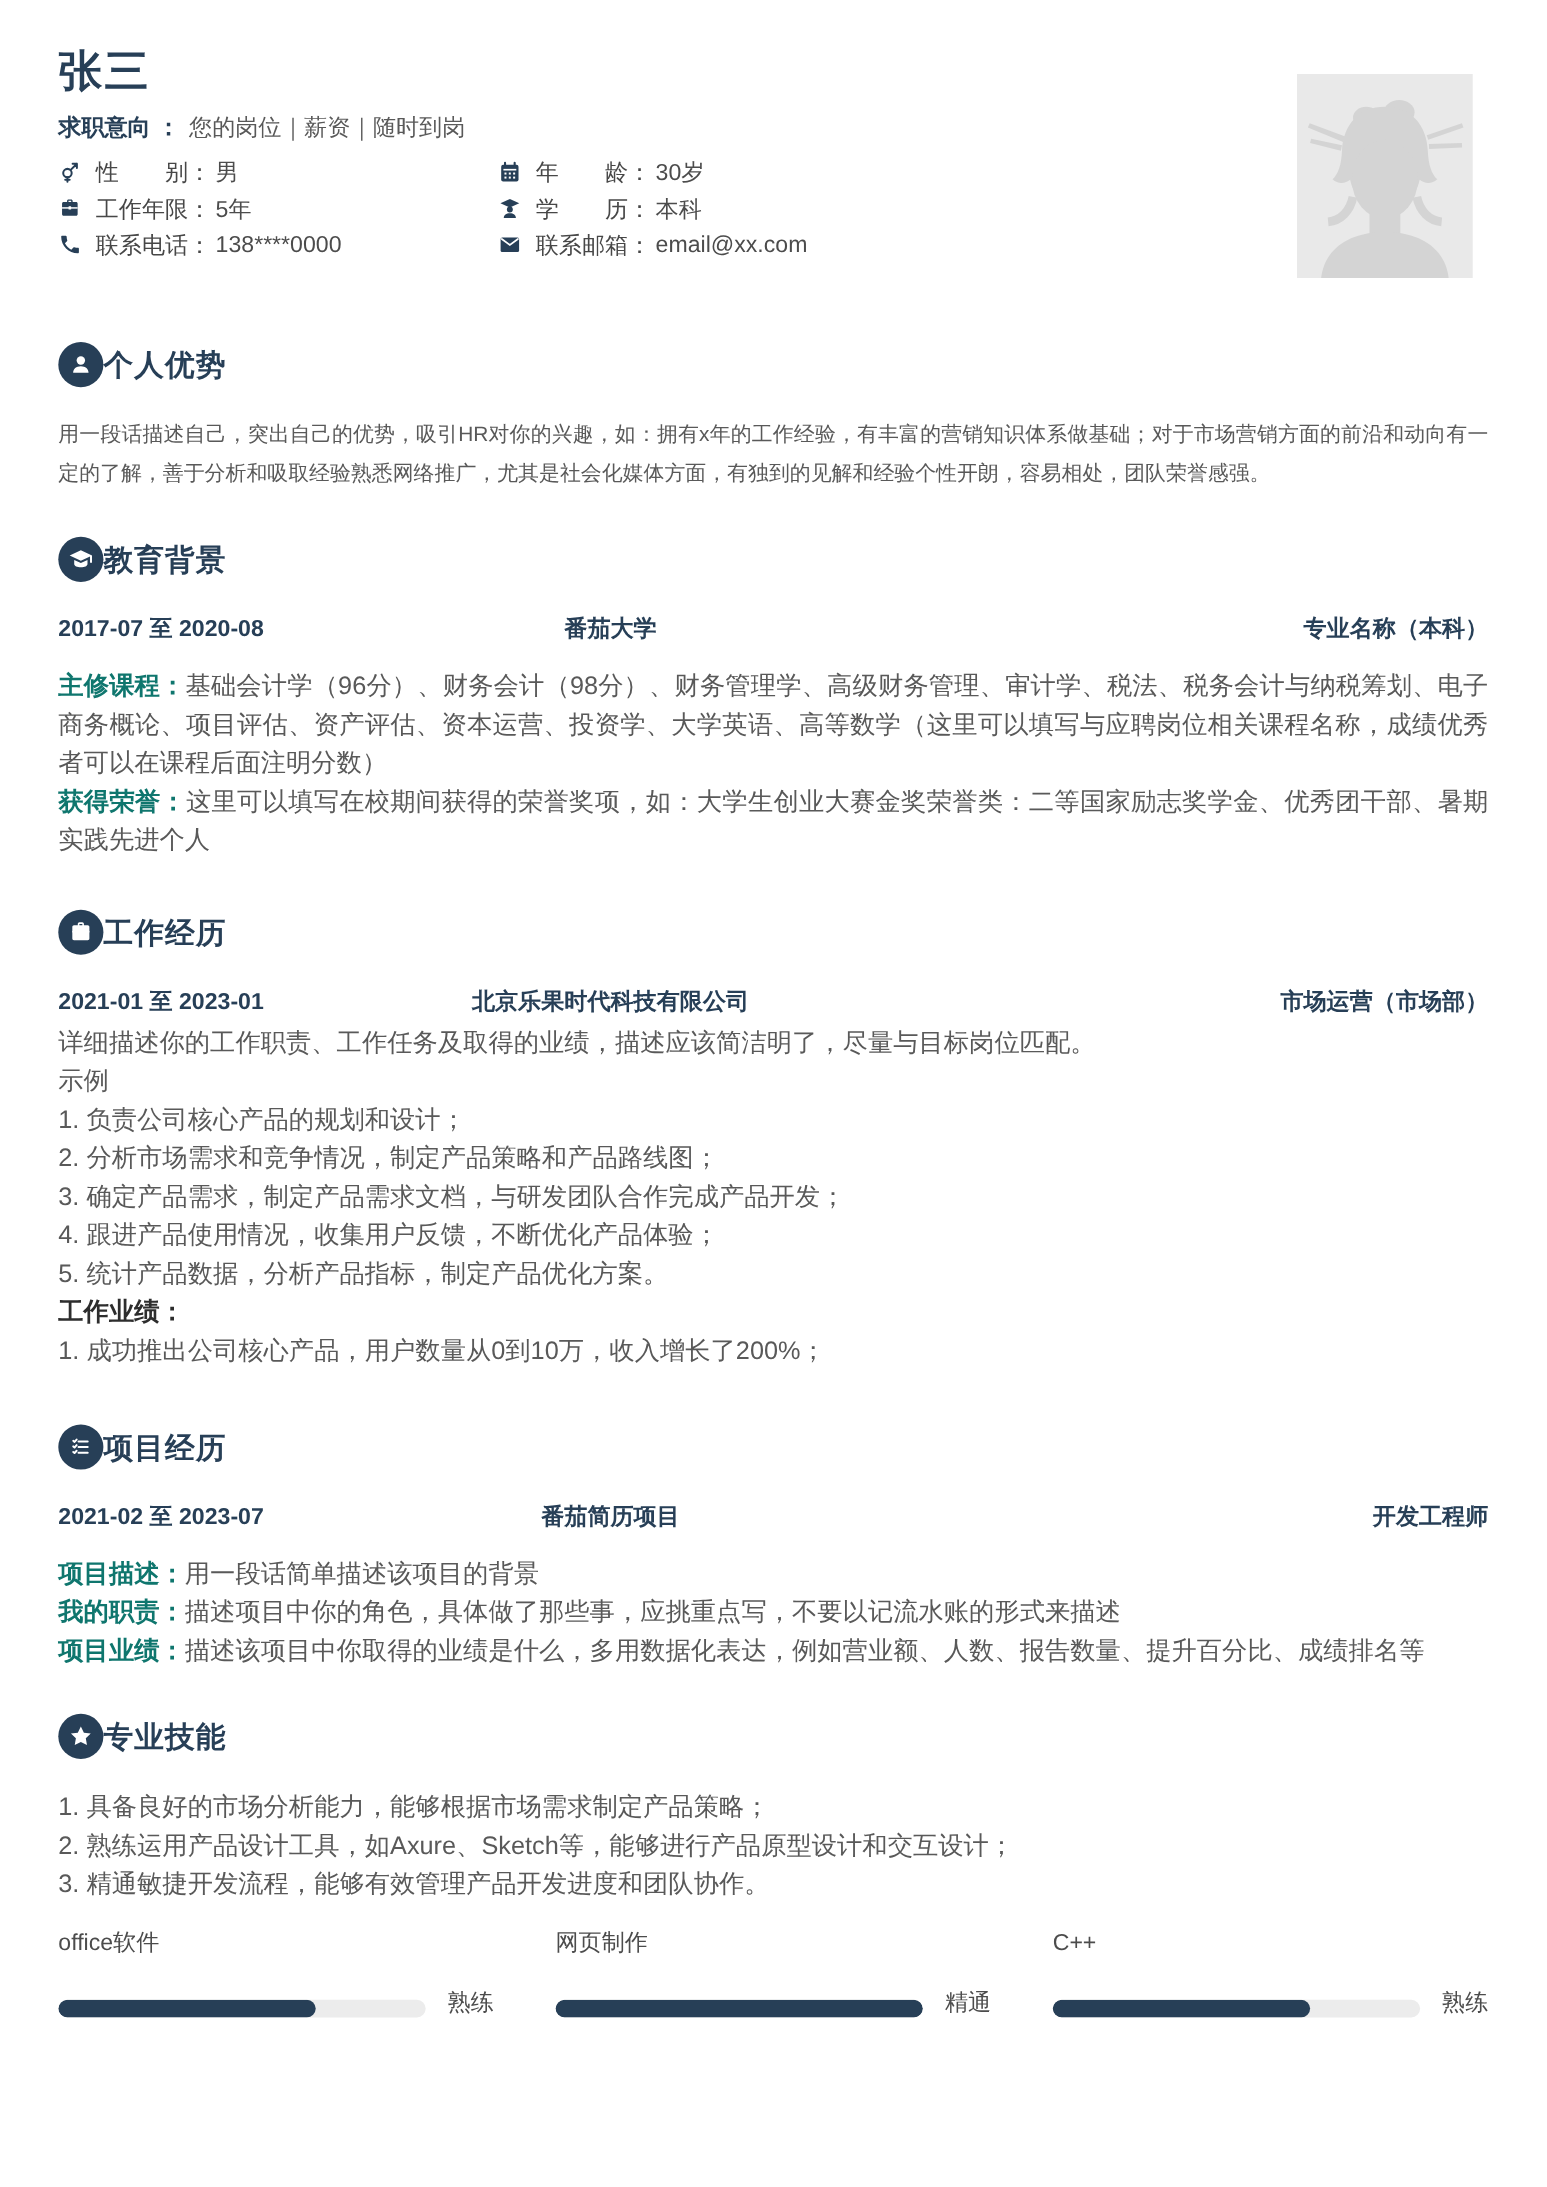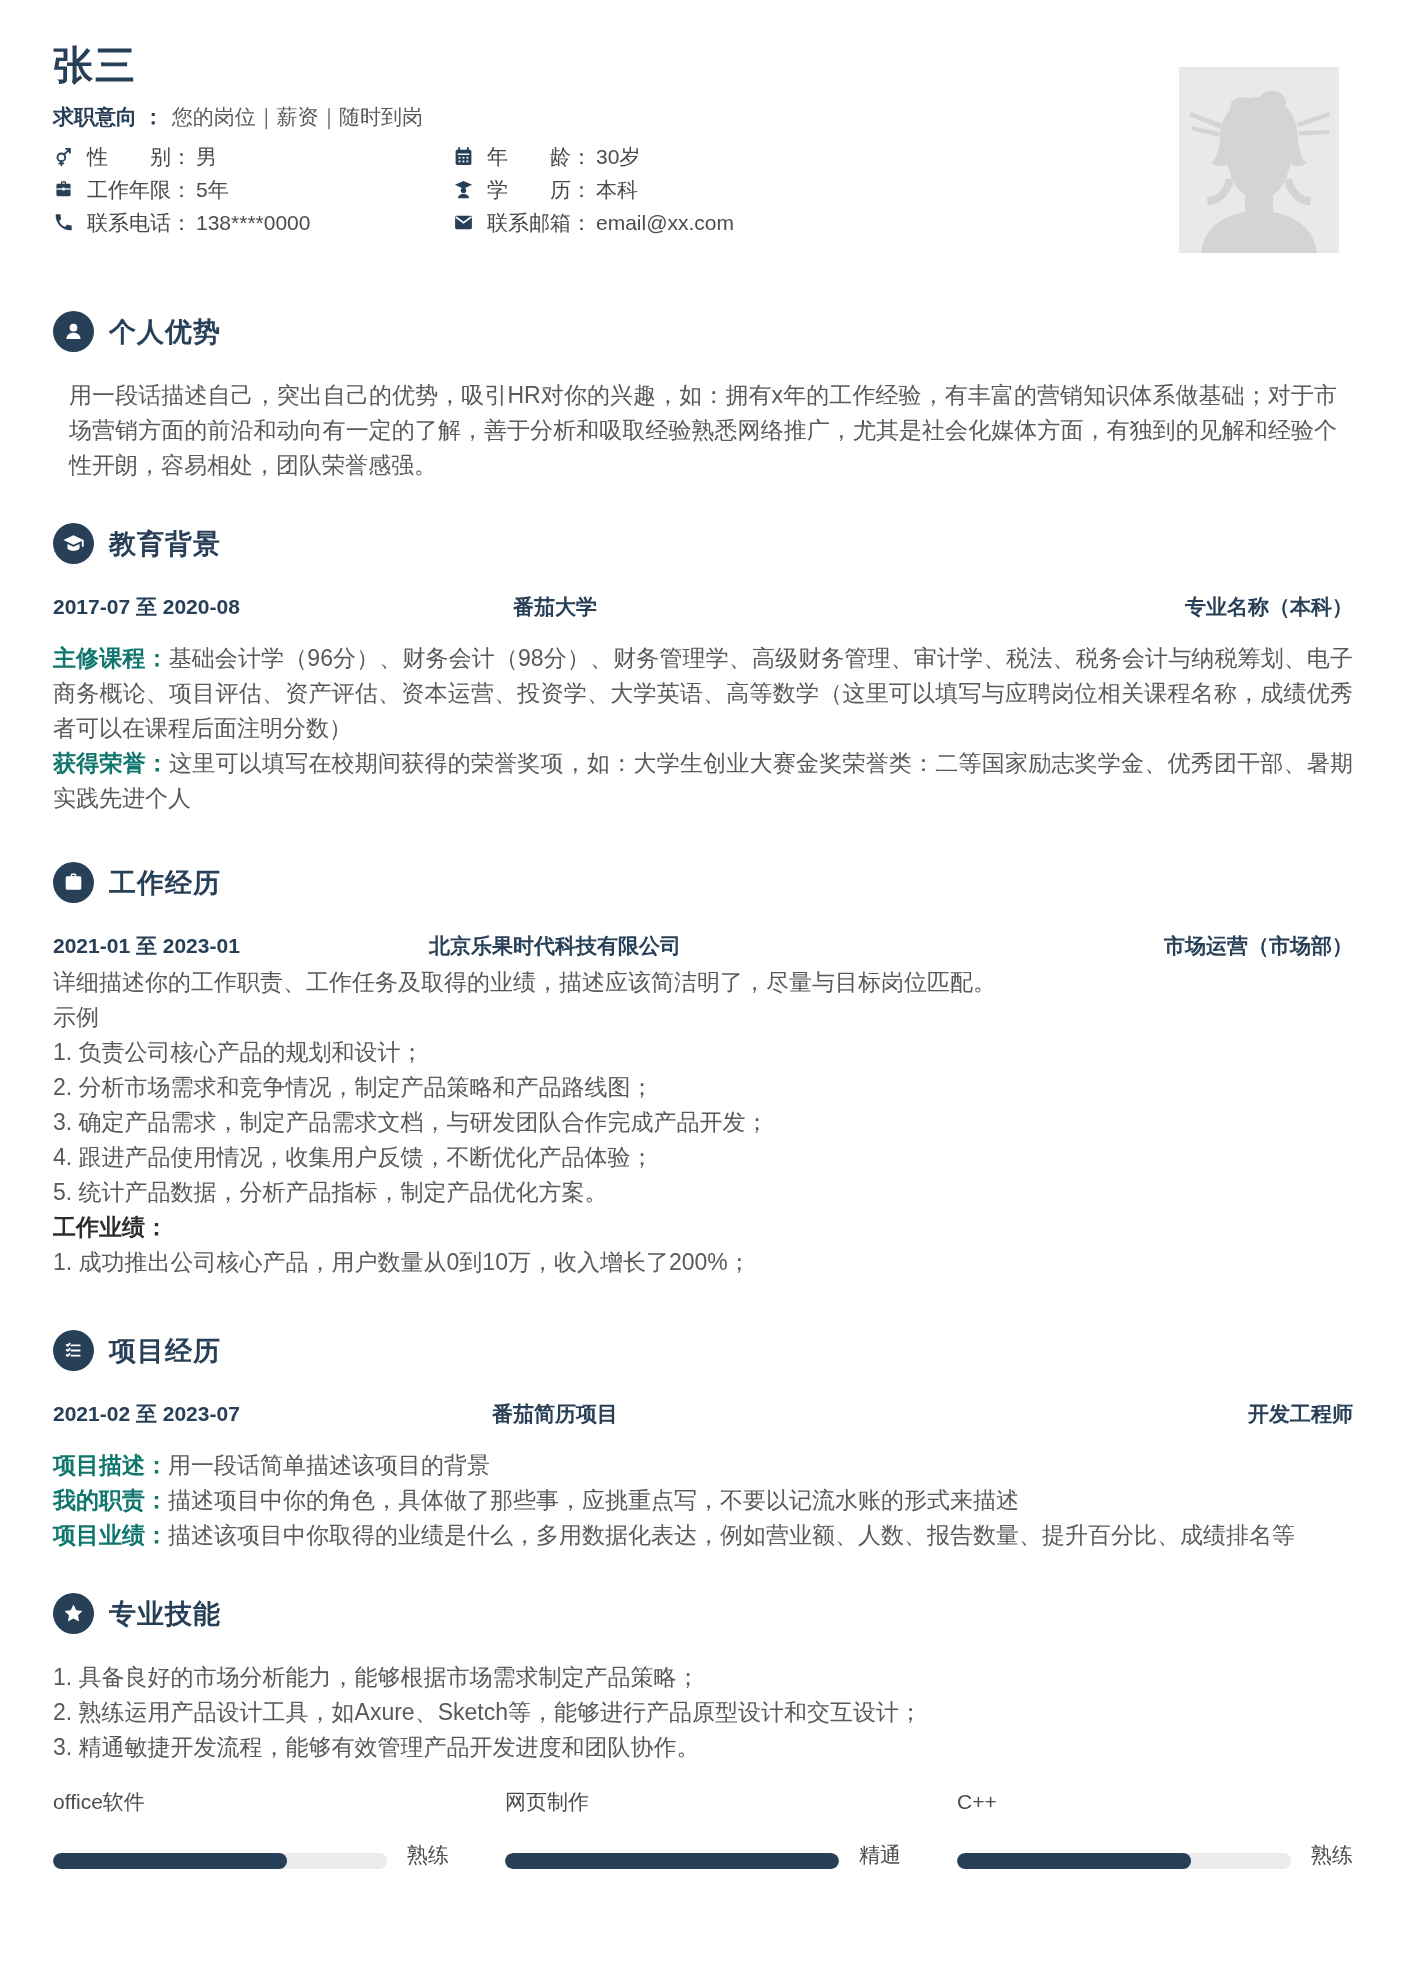--- a/index.html
+++ b/index.html
@@ -22,31 +22,31 @@
   .intent span{color:#595959;}
   .info-grid{margin-top:8px;display:grid;grid-template-columns:400px auto;}
   .info-item{height:33px;display:flex;align-items:center;font-size:21px;color:#4c4c4c;}
   .i-icon{width:21px;height:21px;margin-right:13px;color:var(--accent);display:inline-flex;flex:0 0 auto;}
   .i-icon svg{width:100%;height:100%;}
   .i-label{white-space:pre;color:#474747;text-align:center;}
   .i-value{margin-left:4px;color:#4c4c4c;}
   .photo{position:absolute;top:67px;right:67px;width:160px;height:186px;overflow:hidden;}
   .photo svg{display:block;width:100%;height:100%;}
   
-  .sec-head{display:flex;align-items:center;gap:15px;}
+  .sec-head{display:flex;align-items:center;}
   .sec-icon{width:41px;height:41px;border-radius:50%;background:var(--accent);color:#fff;
     display:flex;align-items:center;justify-content:center;flex:0 0 auto;}
   .sec-icon svg{width:23px;height:23px;}
   .sec-title{margin:0;font-size:27px;font-weight:700;color:var(--accent);letter-spacing:1px;}
   #sec-advantage{margin-top:72px;}
   #sec-education{margin-top:40px;}
   #sec-work{margin-top:46px;}
   #sec-project{margin-top:50px;}
   #sec-skills{margin-top:40px;}
-  .body-text{margin:26px 16px 0;font-size:23px;line-height:35px;color:#595959;text-align:justify;}
+  .body-text{margin:26px 0 0;font-size:19px;line-height:35px;color:#595959;text-align:justify;}
   .entry-row{margin-top:28px;display:grid;grid-template-columns:312px 380px 1fr;
     font-size:21px;font-weight:700;color:var(--accent);line-height:30px;}
   .er-mid{text-align:center;}
   .er-right{text-align:right;}
   .details{margin-top:19px;}
   .detail-line{margin:0;font-size:23px;line-height:35px;color:#595959;text-align:justify;}
   .detail-line b{color:#0f766e;font-weight:700;}
   .line-bold{color:#2d2d2d;font-weight:700;}
   .lines{margin-top:4px;}
   .skills-list{margin-top:26px;}

